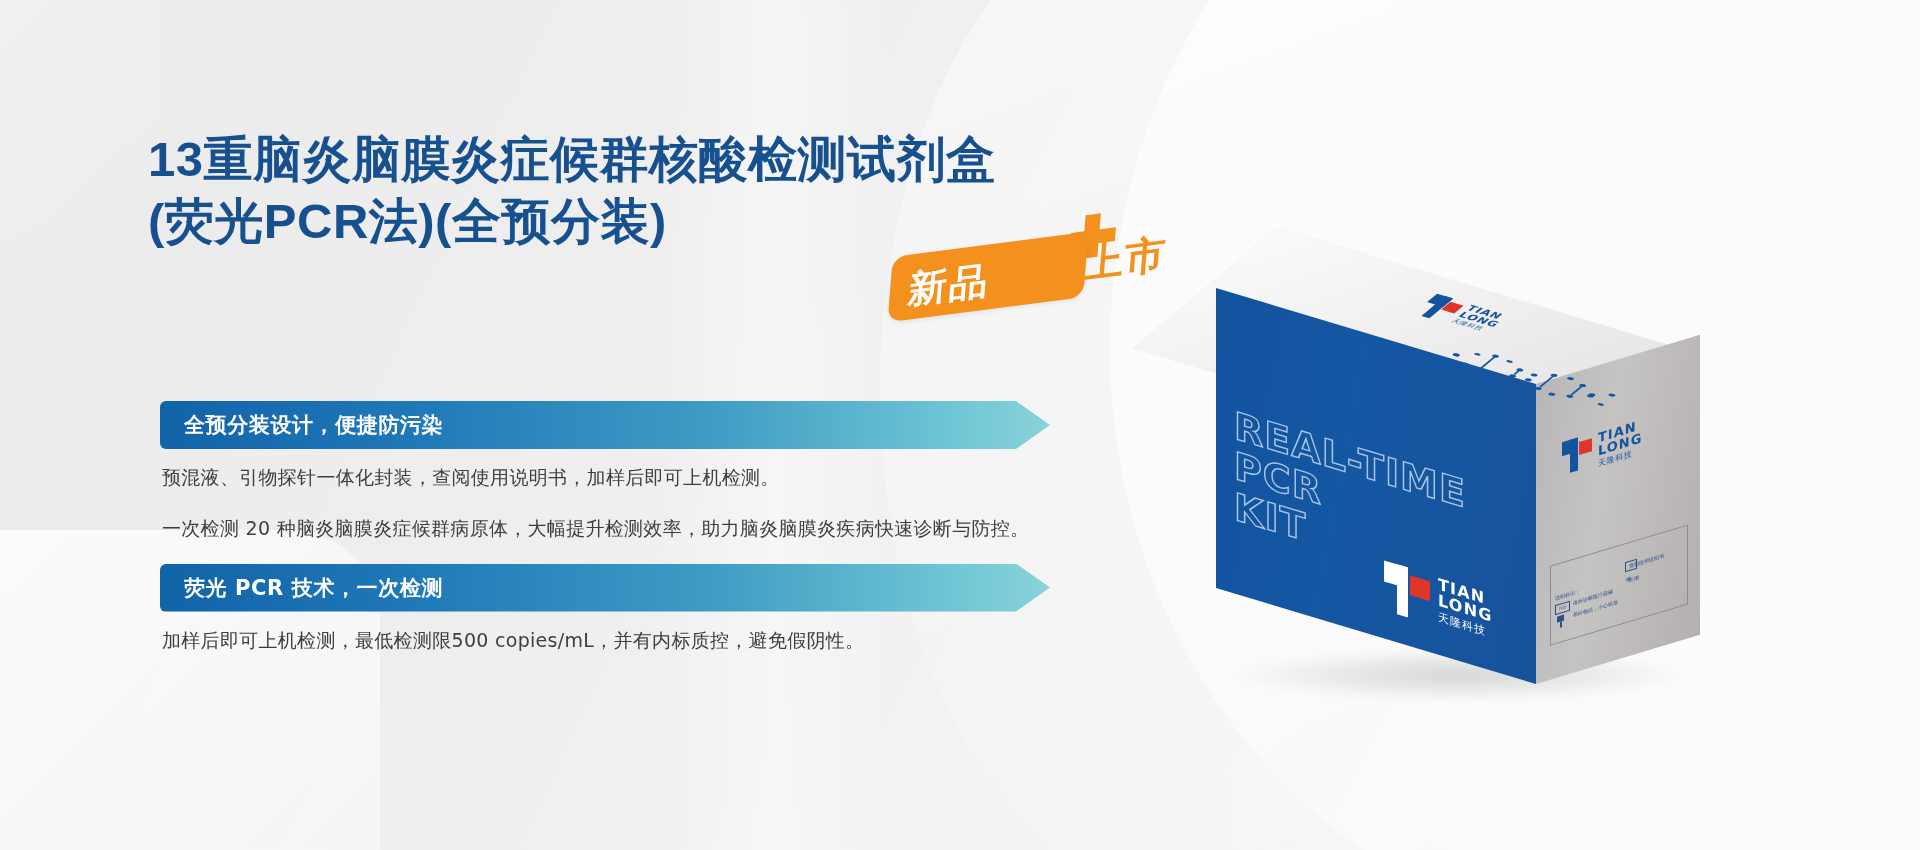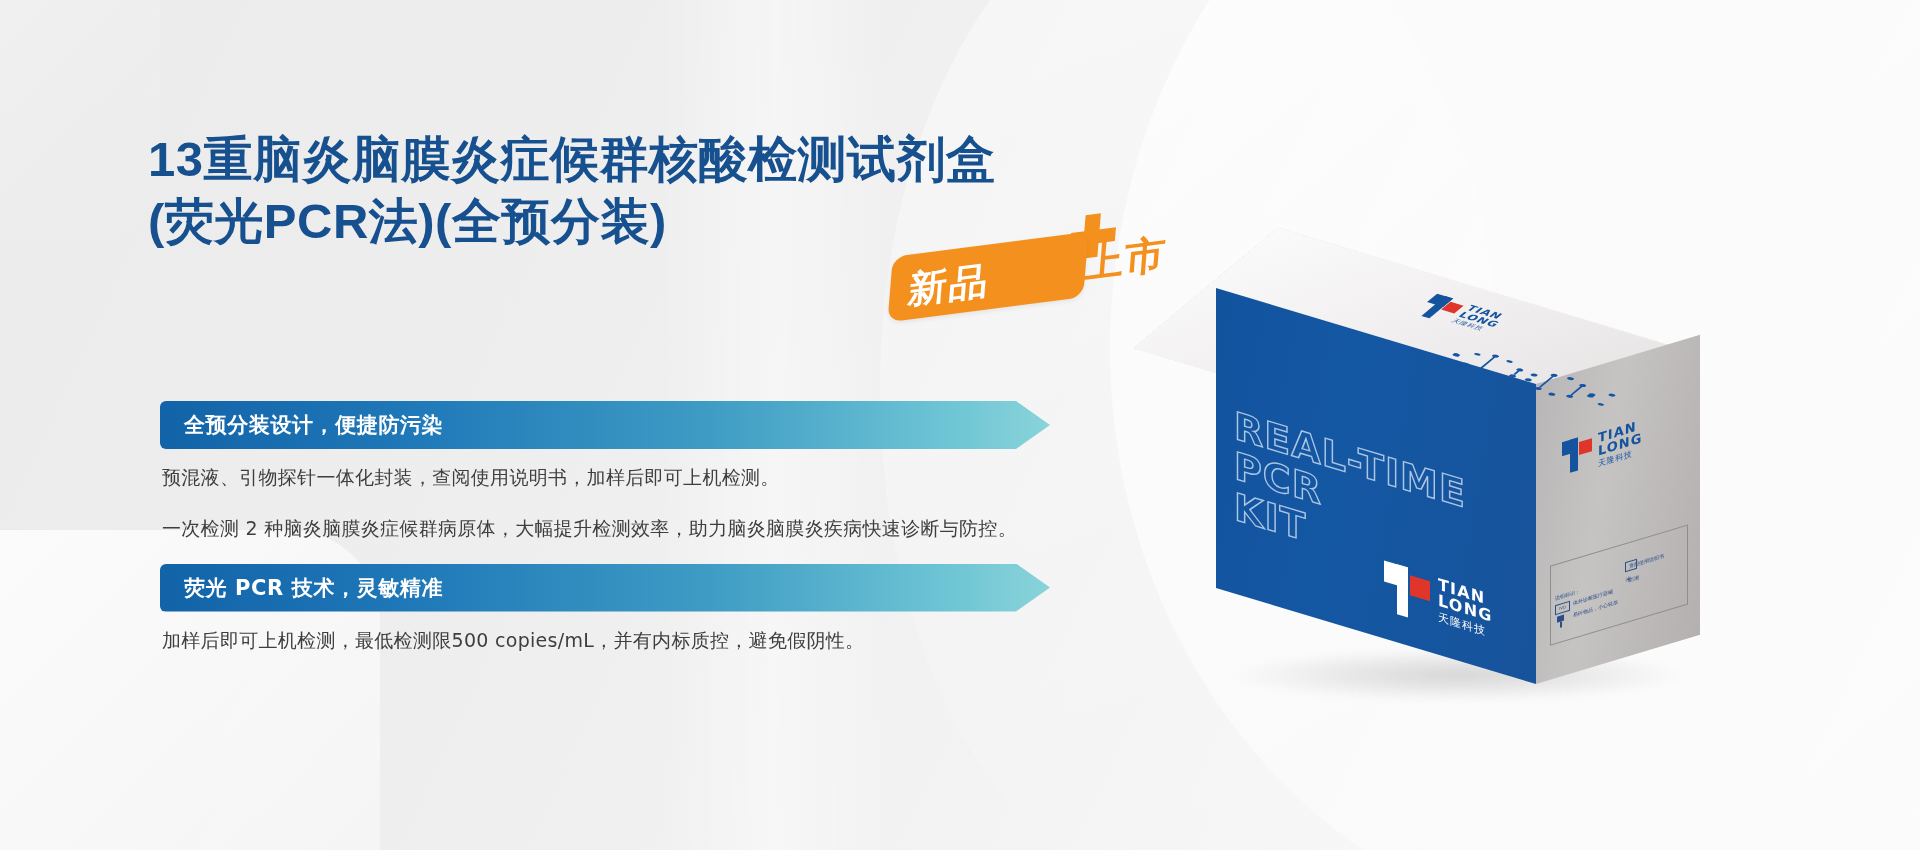--- a/index.html
+++ b/index.html
@@ -223,27 +223,27 @@
 
     <div class="feature">
       <div class="feat-bar">
         <div class="shape"></div>
         <div class="feat-label">全预分装设计，便捷防污染</div>
       </div>
       <div class="feat-desc">预混液、引物探针一体化封装，查阅使用说明书，加样后即可上机检测。</div>
     </div>
 
     <div class="feature">
-      <div class="feat-desc">一次检测 2 种脑炎脑膜炎症候群病原体，大幅提升检测效率，助力脑炎脑膜炎疾病快速诊断与防控。</div>
+      <div class="feat-desc">一次检测 20 种脑炎脑膜炎症候群病原体，大幅提升检测效率，助力脑炎脑膜炎疾病快速诊断与防控。</div>
     </div>
 
     <div class="feature">
       <div class="feat-bar">
         <div class="shape"></div>
-        <div class="feat-label">荧光 PCR 技术，灵敏精准</div>
+        <div class="feat-label">荧光 PCR 技术，一次检测</div>
       </div>
       <div class="feat-desc">加样后即可上机检测，最低检测限500 copies/mL，并有内标质控，避免假阴性。</div>
     </div>
 
   </div>
 
   <div class="product">
     <div class="box-shadow"></div>
     <div class="box-top"></div>
     <div class="box-side"></div>

